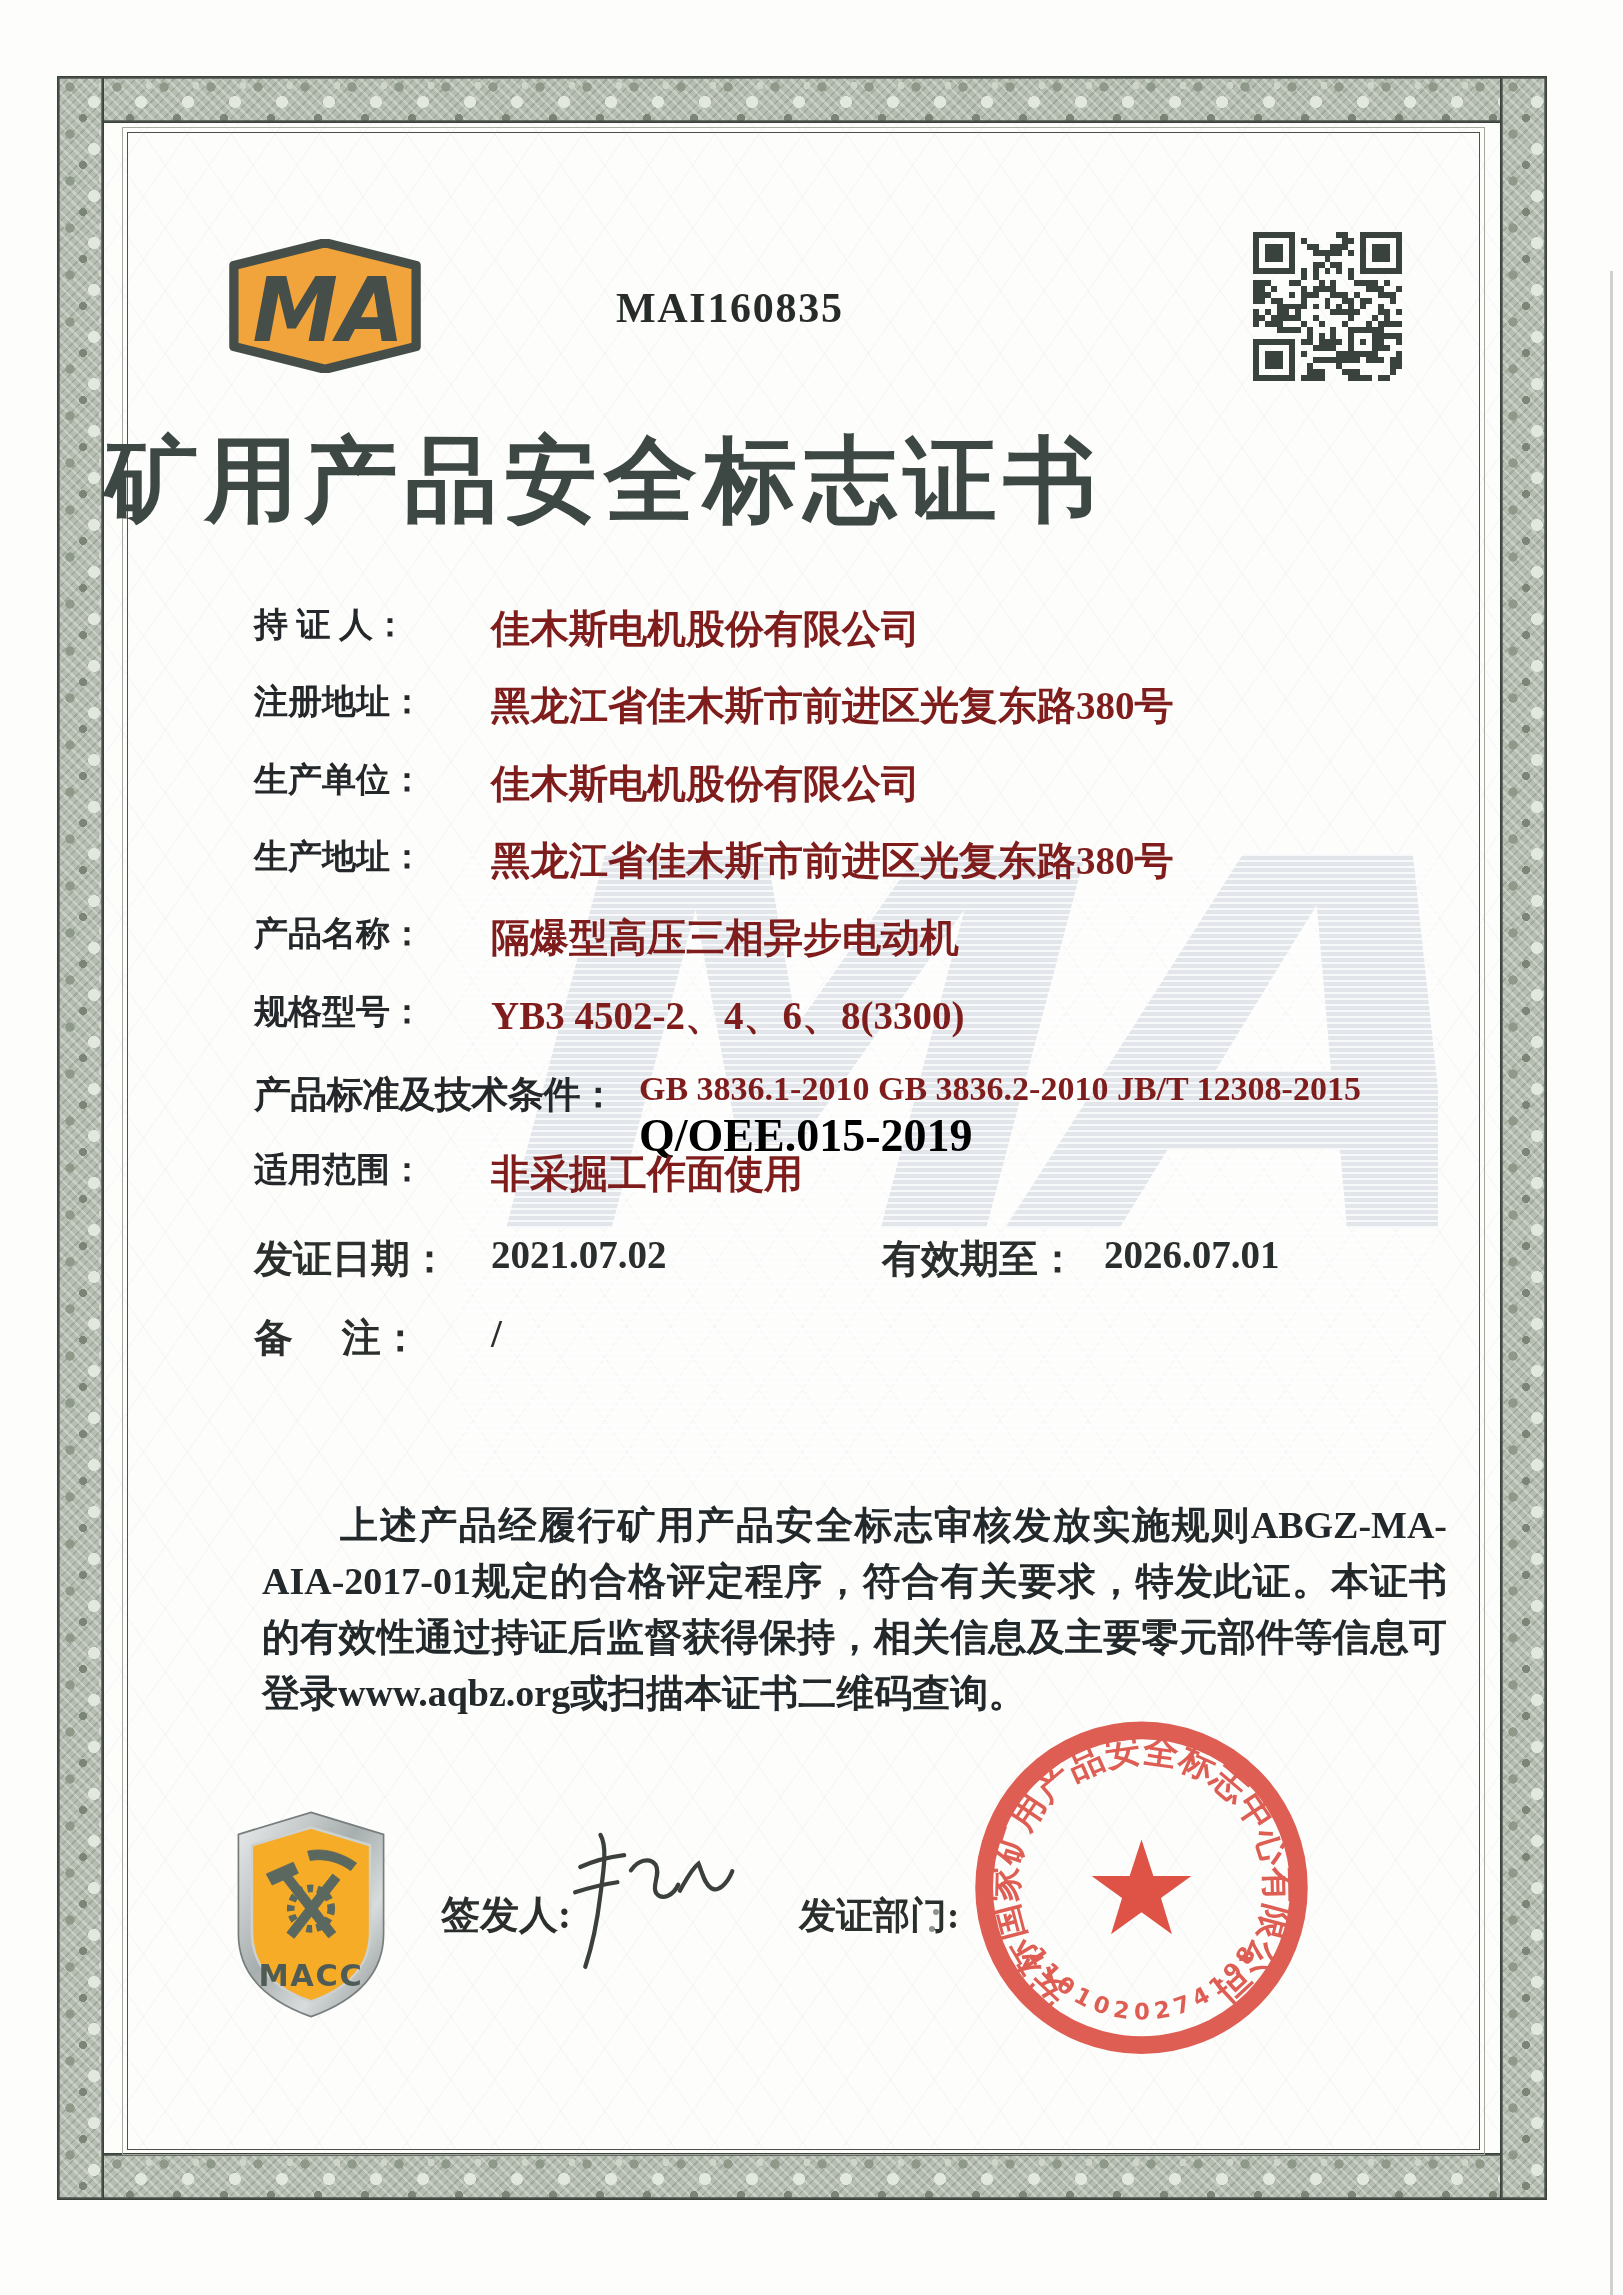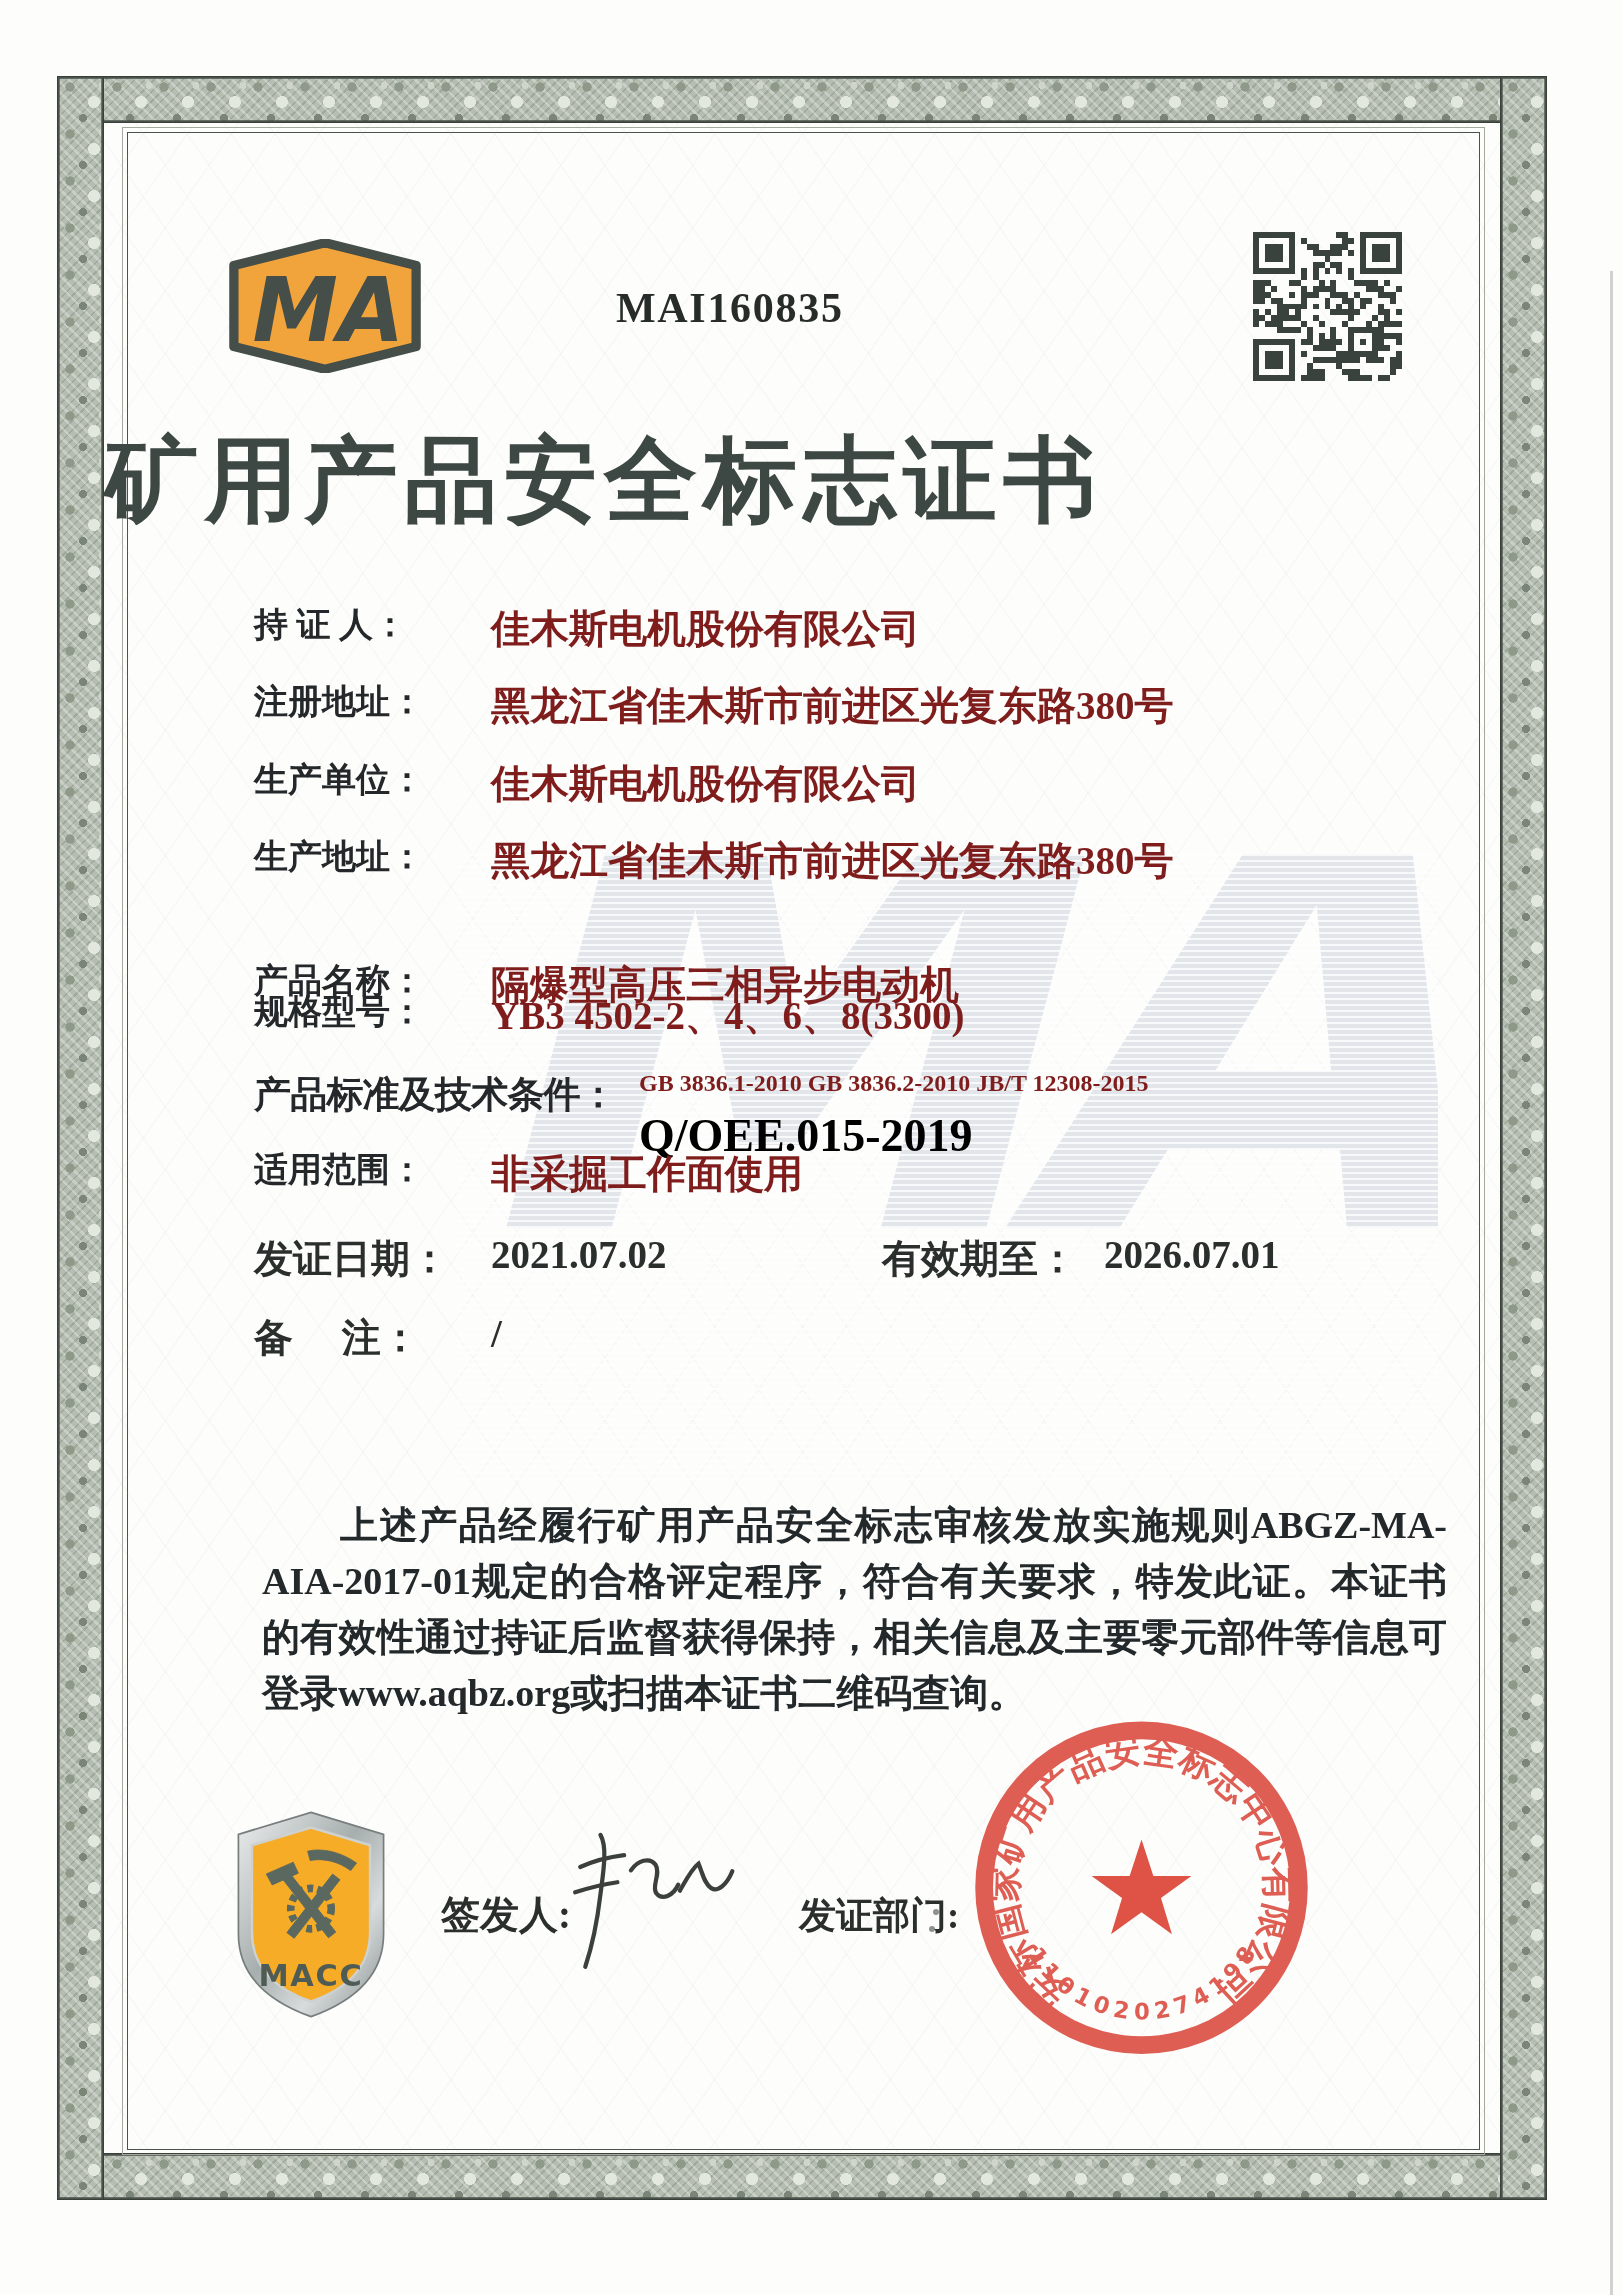--- a/index.html
+++ b/index.html
@@ -42,21 +42,21 @@
   .cert-no .val{font-family:"Liberation Serif",serif;color:#272c2a;letter-spacing:1.7px;}
   .qr{position:absolute;left:1253px;top:232px;width:149px;height:149px;z-index:2;}
   
   .title{position:absolute;left:105px;top:418px;width:1395px;text-align:left;z-index:2;
     font-size:93px;font-weight:700;letter-spacing:6.8px;color:#3d4743;}
   
   .field-row{position:absolute;left:254px;width:1218px;height:54px;z-index:2;white-space:nowrap;}
   .f-label{position:absolute;left:0;font-size:34px;font-weight:700;color:#24282a;}
   .f-value{position:absolute;left:237px;font-size:39px;font-weight:700;color:#7f1d1d;}
   .std-row .f-label{font-size:37px;letter-spacing:-0.8px;}
-  .std-row .f-value{left:385px;font-size:24px;}
+  .std-row .f-value{left:385px;font-size:34px;}
   .f-value2{position:absolute;left:385px;top:39px;font-size:46px;font-weight:700;color:#000000;}
   .dates-row{position:absolute;left:254px;top:1232px;width:1218px;z-index:2;font-size:39px;font-weight:700;white-space:nowrap;}
   .dates-row .issue-label{position:absolute;left:0;}
   .dates-row .issue-value{position:absolute;left:237px;}
   .dates-row .valid-label{position:absolute;left:628px;}
   .dates-row .valid-value{position:absolute;left:850px;}
   .remark-row{position:absolute;left:254px;top:1311px;width:1218px;z-index:2;font-size:39px;font-weight:700;white-space:nowrap;}
   .remark-row .r-value{position:absolute;left:237px;}
   
   .paragraph{position:absolute;left:262px;top:1497px;width:1185px;z-index:2;
@@ -429,21 +429,21 @@
       <span class="f-value">佳木斯电机股份有限公司</span>
 
     </div>
 
     <div class="field-row" style="top: 834px;">
       <span class="f-label">生产地址：</span>
       <span class="f-value">黑龙江省佳木斯市前进区光复东路380号</span>
 
     </div>
 
-    <div class="field-row" style="top: 911px; margin-top: 47px;">
+    <div class="field-row" style="top: 911px;">
       <span class="f-label">产品名称：</span>
       <span class="f-value">隔爆型高压三相异步电动机</span>
 
     </div>
 
     <div class="field-row" style="top: 989px;">
       <span class="f-label">规格型号：</span>
       <span class="f-value">YB3 4502-2、4、6、8(3300)</span>
 
     </div>

